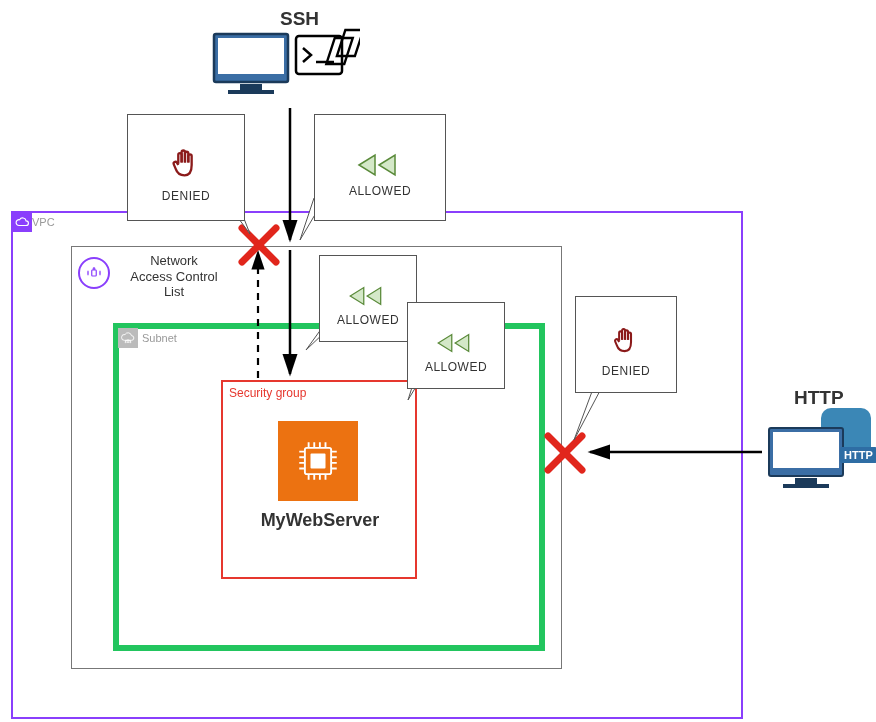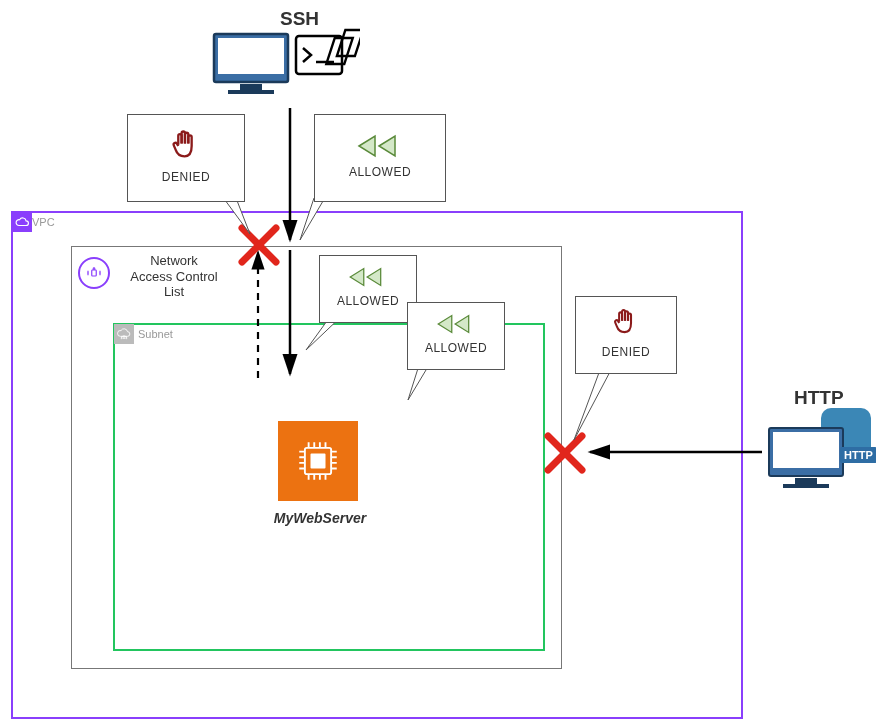--- a/index.html
+++ b/index.html
@@ -61,21 +61,21 @@
     width: 28px;
     height: 28px;
     border: 2px solid #8a3ffc;
     border-radius: 50%;
     display: flex;
     align-items: center;
     justify-content: center;
     color: #8a3ffc;
   }
   .subnet {
-    border: 2px solid #22c55e;
+    border: 6px solid #22c55e;
   }
   .subnet-tag {
     position: absolute;
     left: -1px;
     top: -1px;
     display: flex;
     align-items: center;
     gap: 4px;
     color: #999;
     font-size: 11px;
@@ -103,30 +103,29 @@
     width: 80px;
     height: 80px;
     background: #ec7211;
     display: flex;
     align-items: center;
     justify-content: center;
   }
   .server-label {
     position: absolute;
     font-weight: bold;
-    font-size: 14px;
+    font-size: 18px;
     text-align: center;
-    font-style: italic;
   }
   
   .callout {
     position: absolute;
     border: 1px solid #555;
     background: #fff;
-    padding: 0 4px 4px 4px;
+    padding: 19px 4px 4px 4px;
     text-align: center;
     font-size: 12px;
     display: flex;
     flex-direction: column;
     align-items: center;
     justify-content: center;
     gap: 6px;
   }
   .callout .lbl { font-size: 12px; letter-spacing: 0.5px; }
   .protocol-label {
@@ -186,20 +185,23 @@
               <circle cx="12" cy="19" r="1"></circle>
               <circle cx="16" cy="19" r="1"></circle>
               <path d="M8 18v-2h8v2M12 16v-2"></path>
             </g>
           </svg>
       </span>
       <span>Subnet</span>
     </div>
   </div>
 
+  <div class="box sg" style="left:221px; top:380px; width:196px; height:199px;">
+    <div class="sg-label">Security group</div>
+  </div>
 
   <div class="server-icon" style="left:278px; top:421px;">
     <svg width="60" height="60" viewBox="0 0 64 64">
       <g fill="none" stroke="#fff" stroke-width="2">
         <rect x="18" y="18" width="28" height="28" rx="2"></rect>
         <rect x="24" y="24" width="16" height="16" rx="1" fill="#fff" stroke="none"></rect>
         <path d="M22 12v6M28 12v6M34 12v6M40 12v6 M22 46v6M28 46v6M34 46v6M40 46v6 M12 22h6M12 28h6M12 34h6M12 40h6 M46 22h6M46 28h6M46 34h6M46 40h6"></path>
       </g>
     </svg>
   </div>

